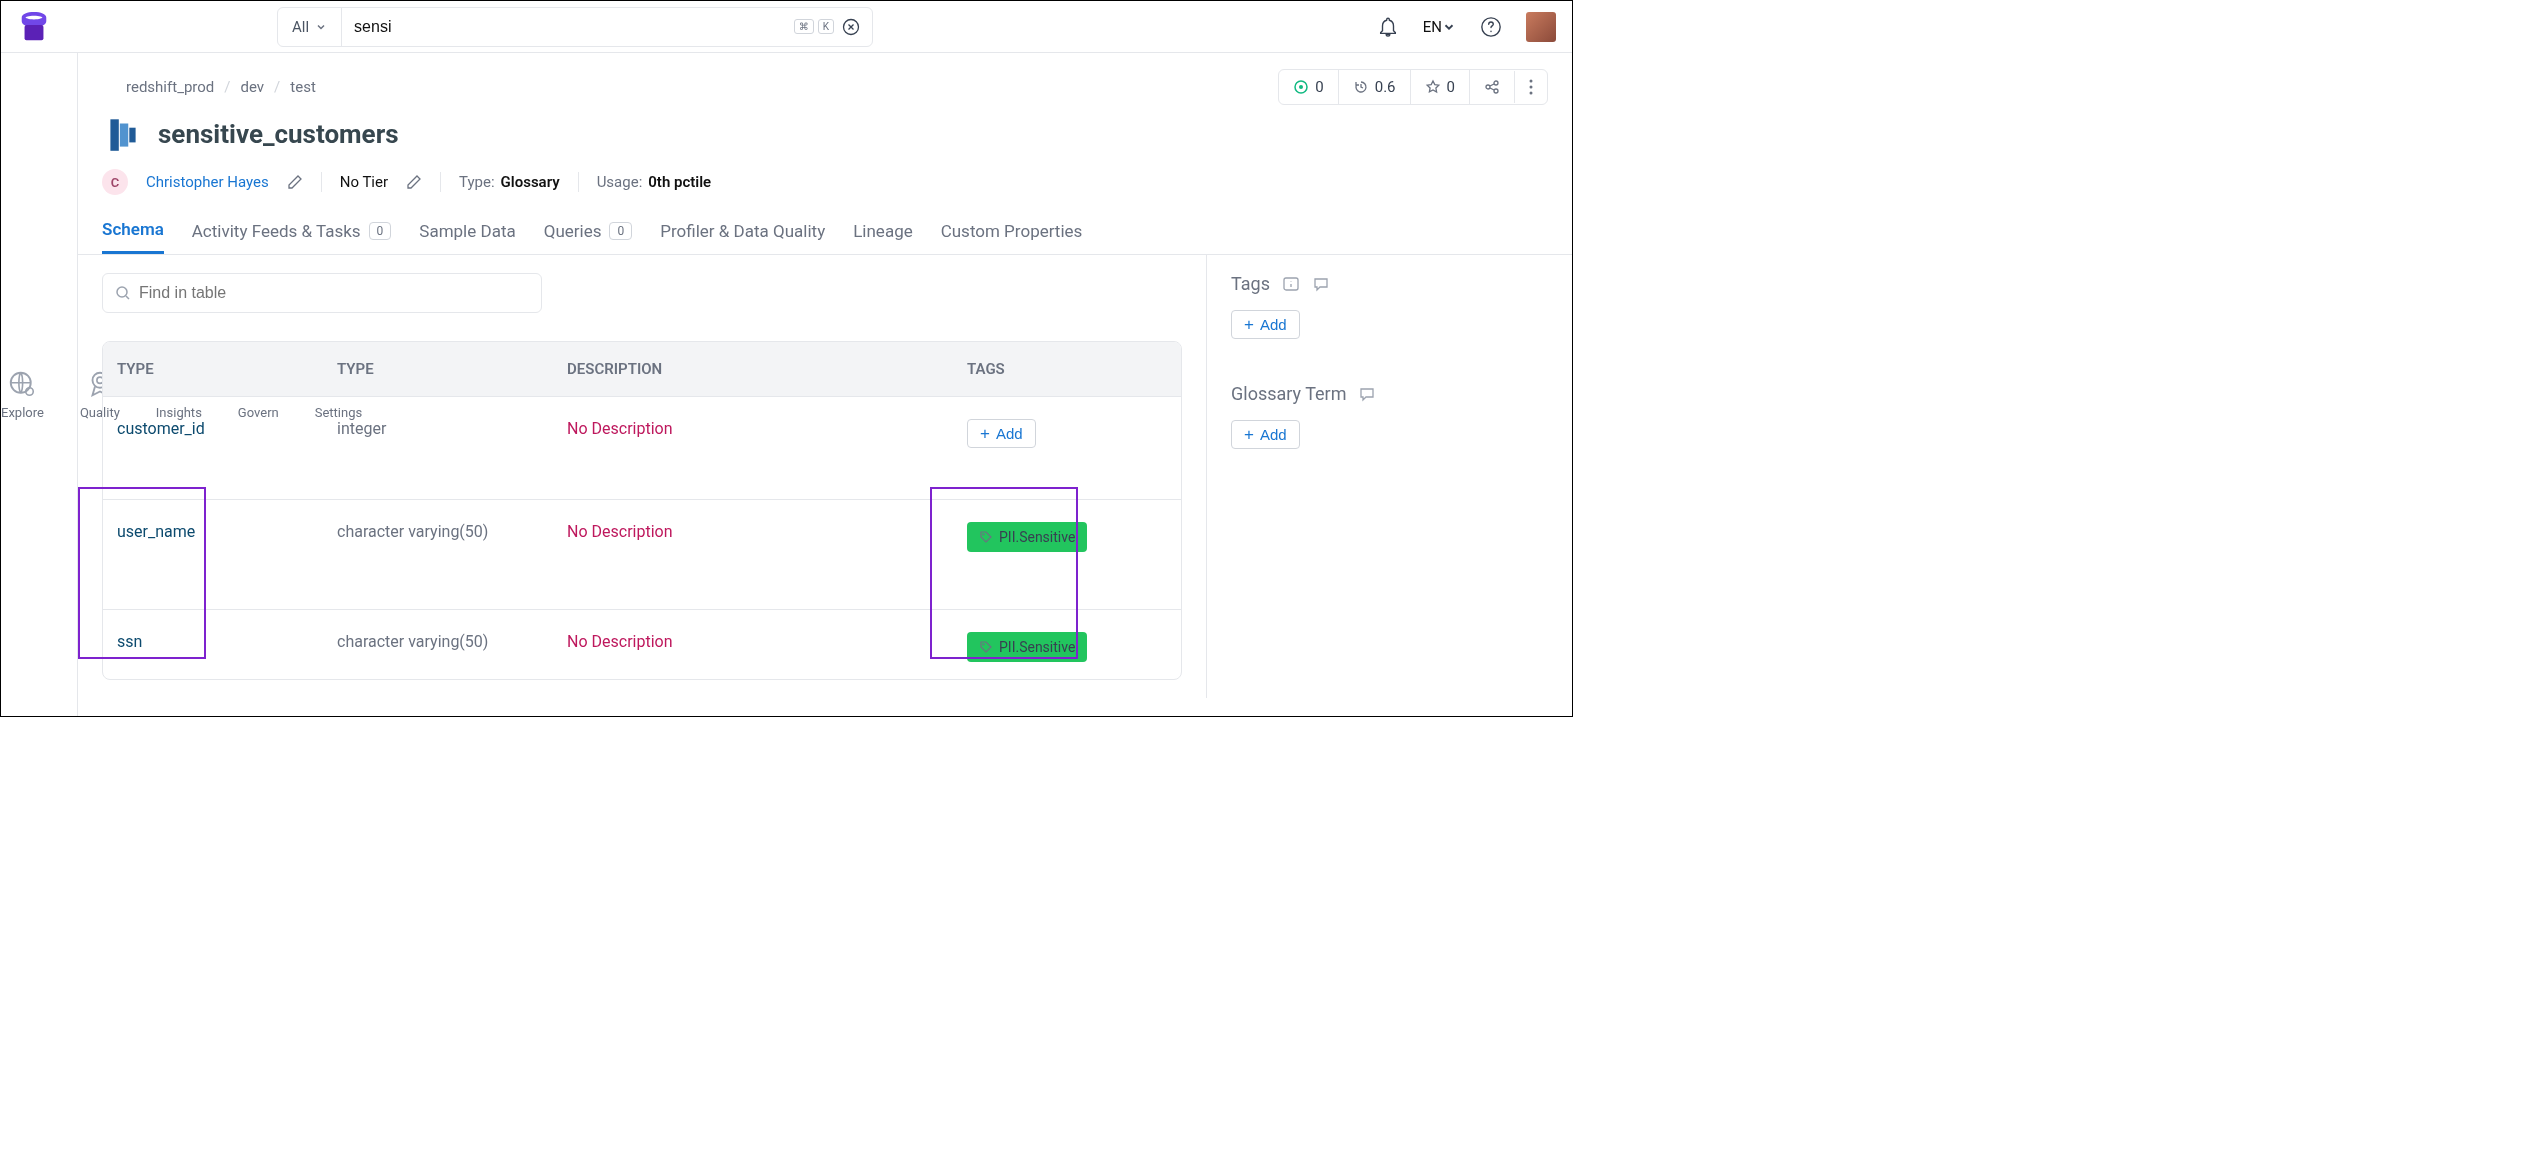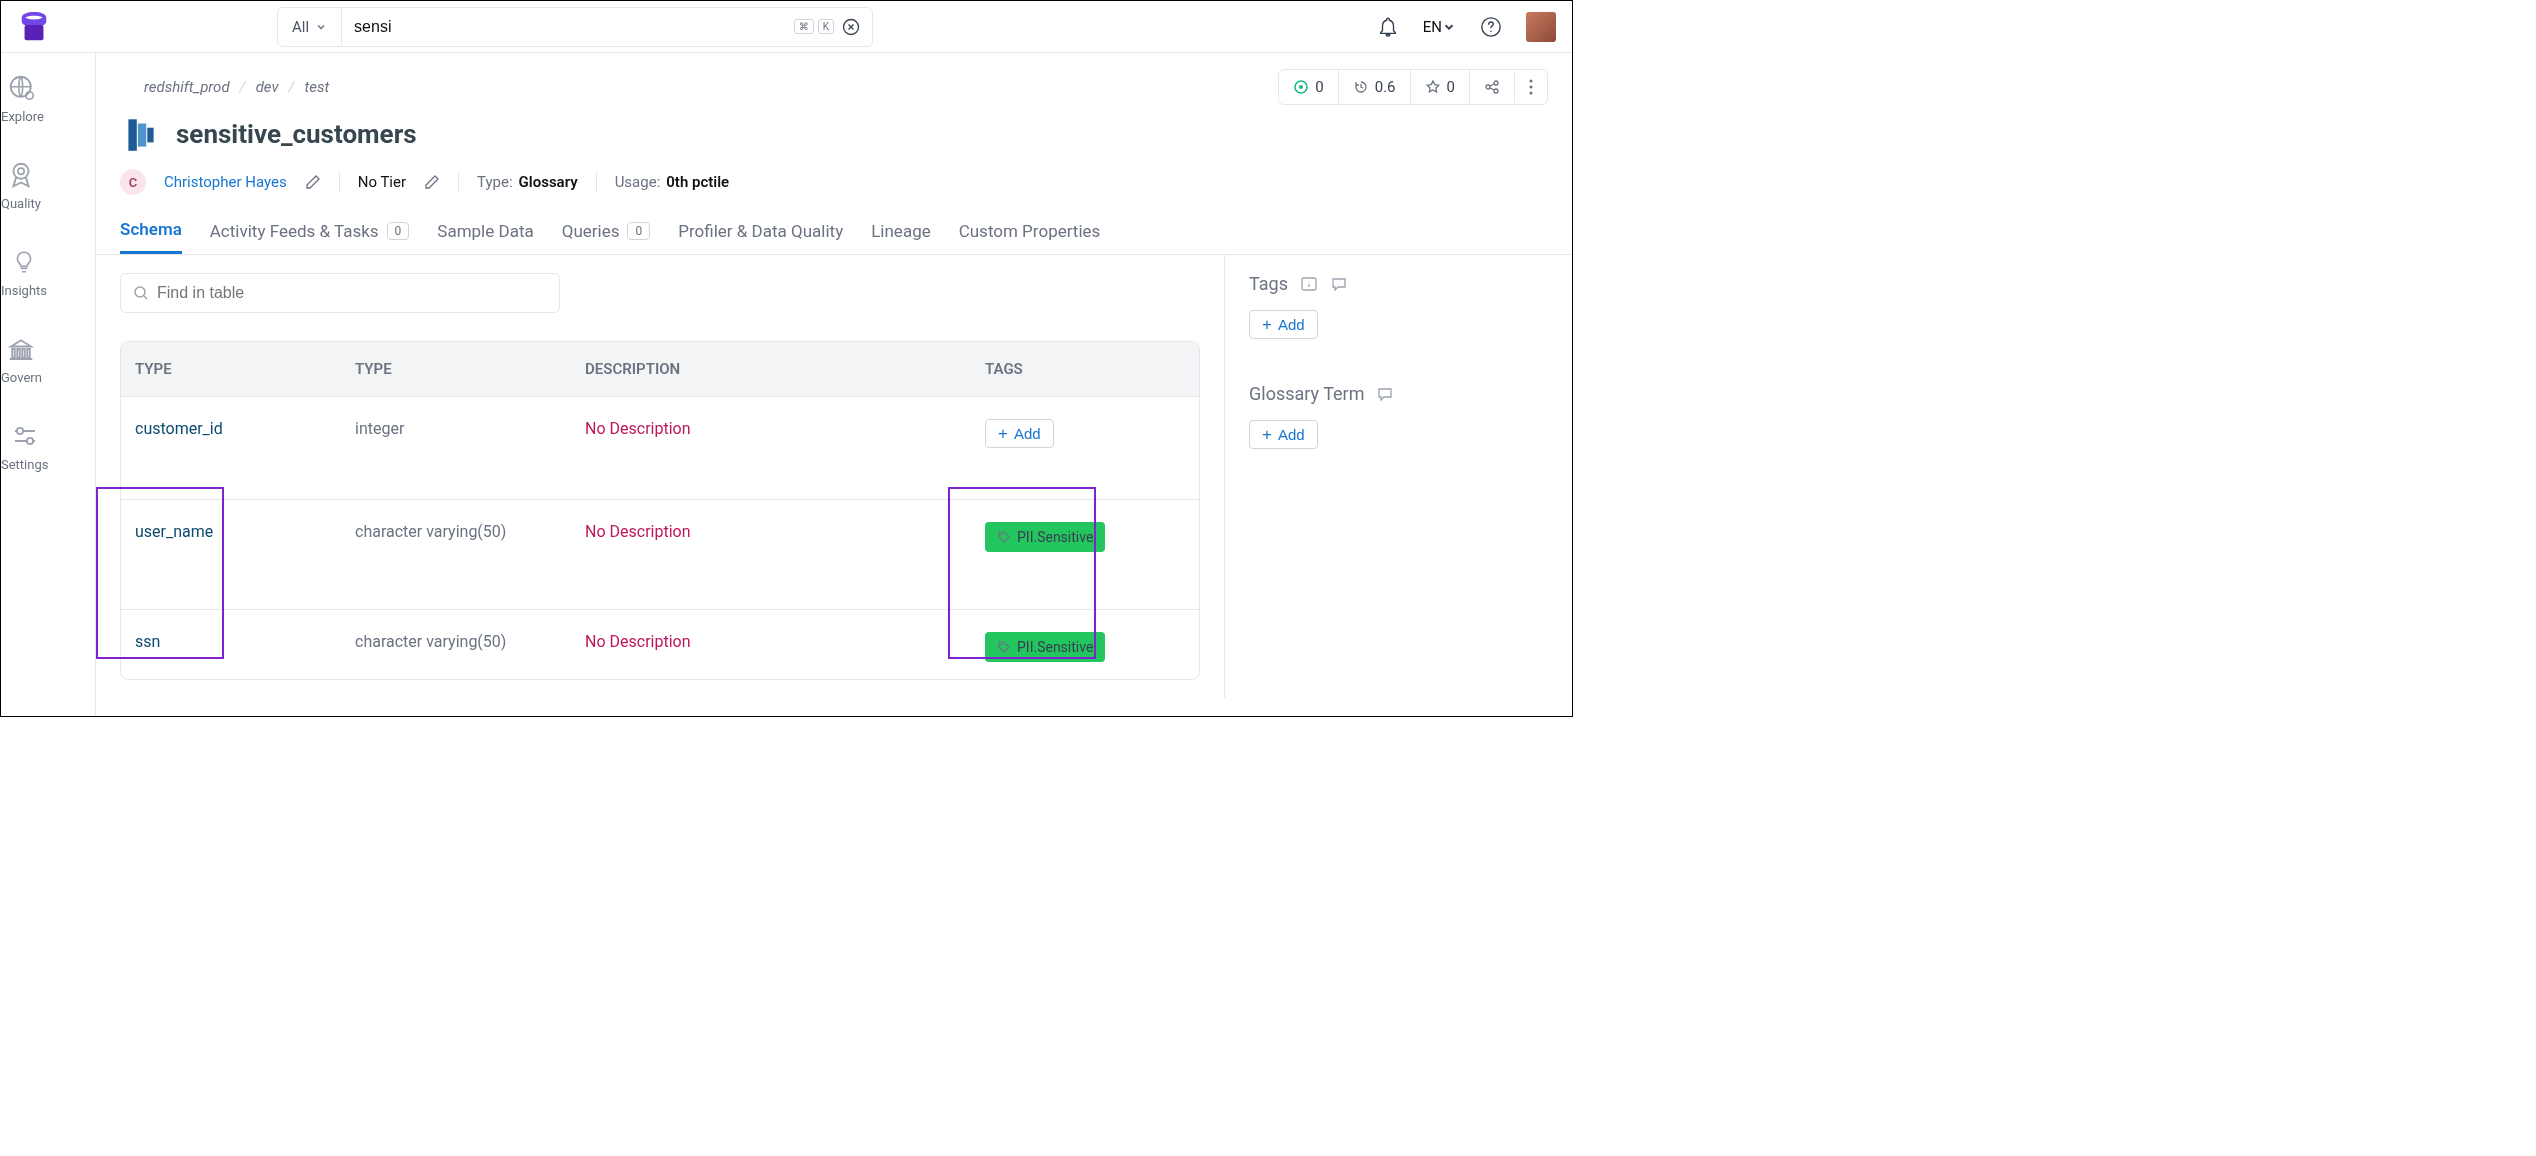--- a/index.html
+++ b/index.html
@@ -11,25 +11,25 @@
 .search-input-wrap { flex: 1; display: flex; align-items: center; padding: 0 12px; position: relative; }
 .search-input { border: none; outline: none; font-size: 16px; flex: 1; color: #111; }
 .search-kbd { display: flex; gap: 4px; margin-right: 8px; }
 .kbd-box { border: 1px solid #d1d5db; border-radius: 3px; padding: 1px 4px; font-size: 10px; color: #6b7280; }
 .clear-btn { cursor: pointer; width: 18px; height: 18px; color: #374151; }
 .header-right { margin-left: auto; display: flex; align-items: center; gap: 24px; }
 .icon-btn { cursor: pointer; color: #374151; display: flex; align-items: center; }
 .lang { display: flex; align-items: center; font-size: 15px; color: #111; cursor: pointer; }
 .avatar { width: 30px; height: 30px; border-radius: 3px; background: linear-gradient(135deg, #c97b5e, #8b4a3a); }
 .layout { display: flex; height: calc(100% - 52px); }
-.sidebar { width: 95px; border-right: 1px solid #e5e7eb; display: flex; flex-direction: column; align-items: flex-start; padding-top: 20px; gap: 36px; }
+.sidebar { width: 77px; border-right: 1px solid #e5e7eb; display: flex; flex-direction: row; align-items: center; padding-top: 20px; gap: 36px; }
 .side-item { display: flex; flex-direction: column; align-items: center; gap: 6px; cursor: pointer; color: #6b7280; }
 .side-item span { font-size: 13px; }
 .main { flex: 1; padding: 16px 0 0 0; overflow: hidden; }
-.breadcrumb { display: flex; gap: 10px; font-size: 15px; color: #6b7280; padding: 0 24px; font-style: italic; }
+.breadcrumb { display: flex; gap: 10px; font-size: 15px; color: #6b7280; padding: 0 24px; }
 .breadcrumb .sep { color: #d1d5db; }
 .breadcrumb a { color: #6b7280; text-decoration: none; cursor: pointer; }
 .topline { display: flex; align-items: center; padding: 0 24px; }
 .stats { margin-left: auto; display: flex; align-items: center; border: 1px solid #e5e7eb; border-radius: 6px; }
 .stat { display: flex; align-items: center; gap: 6px; padding: 8px 14px; border-right: 1px solid #e5e7eb; font-size: 15px; color: #374151; }
 .stat:last-child { border-right: none; }
 .title-row { display: flex; align-items: center; gap: 14px; padding: 8px 24px 0; }
 .db-icon { width: 42px; height: 42px; }
 .page-title { font-size: 26px; font-weight: 700; color: #37474f; }
 .meta-row { display: flex; align-items: center; gap: 18px; padding: 14px 24px 0; font-size: 15px; }

